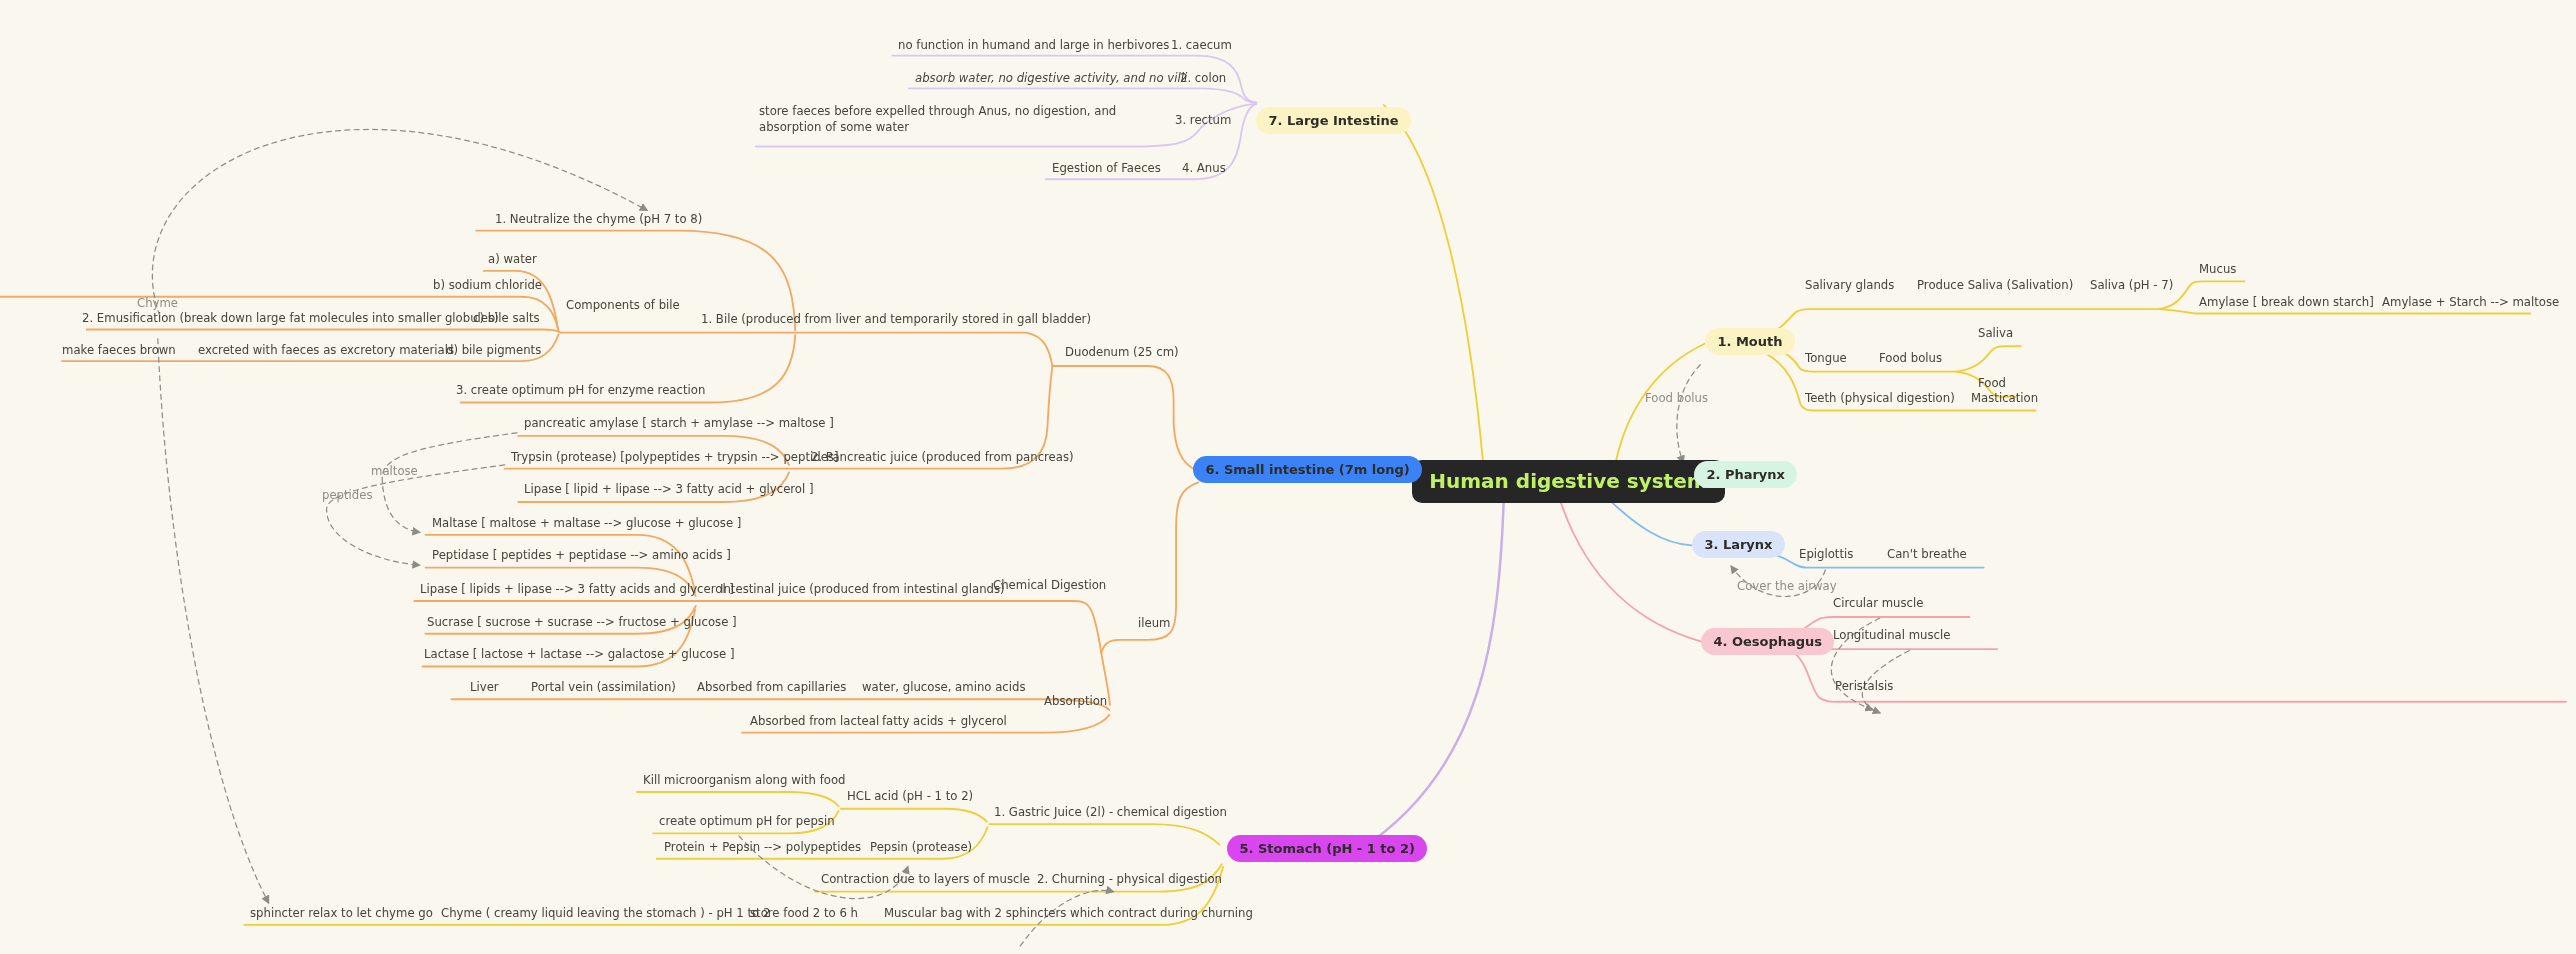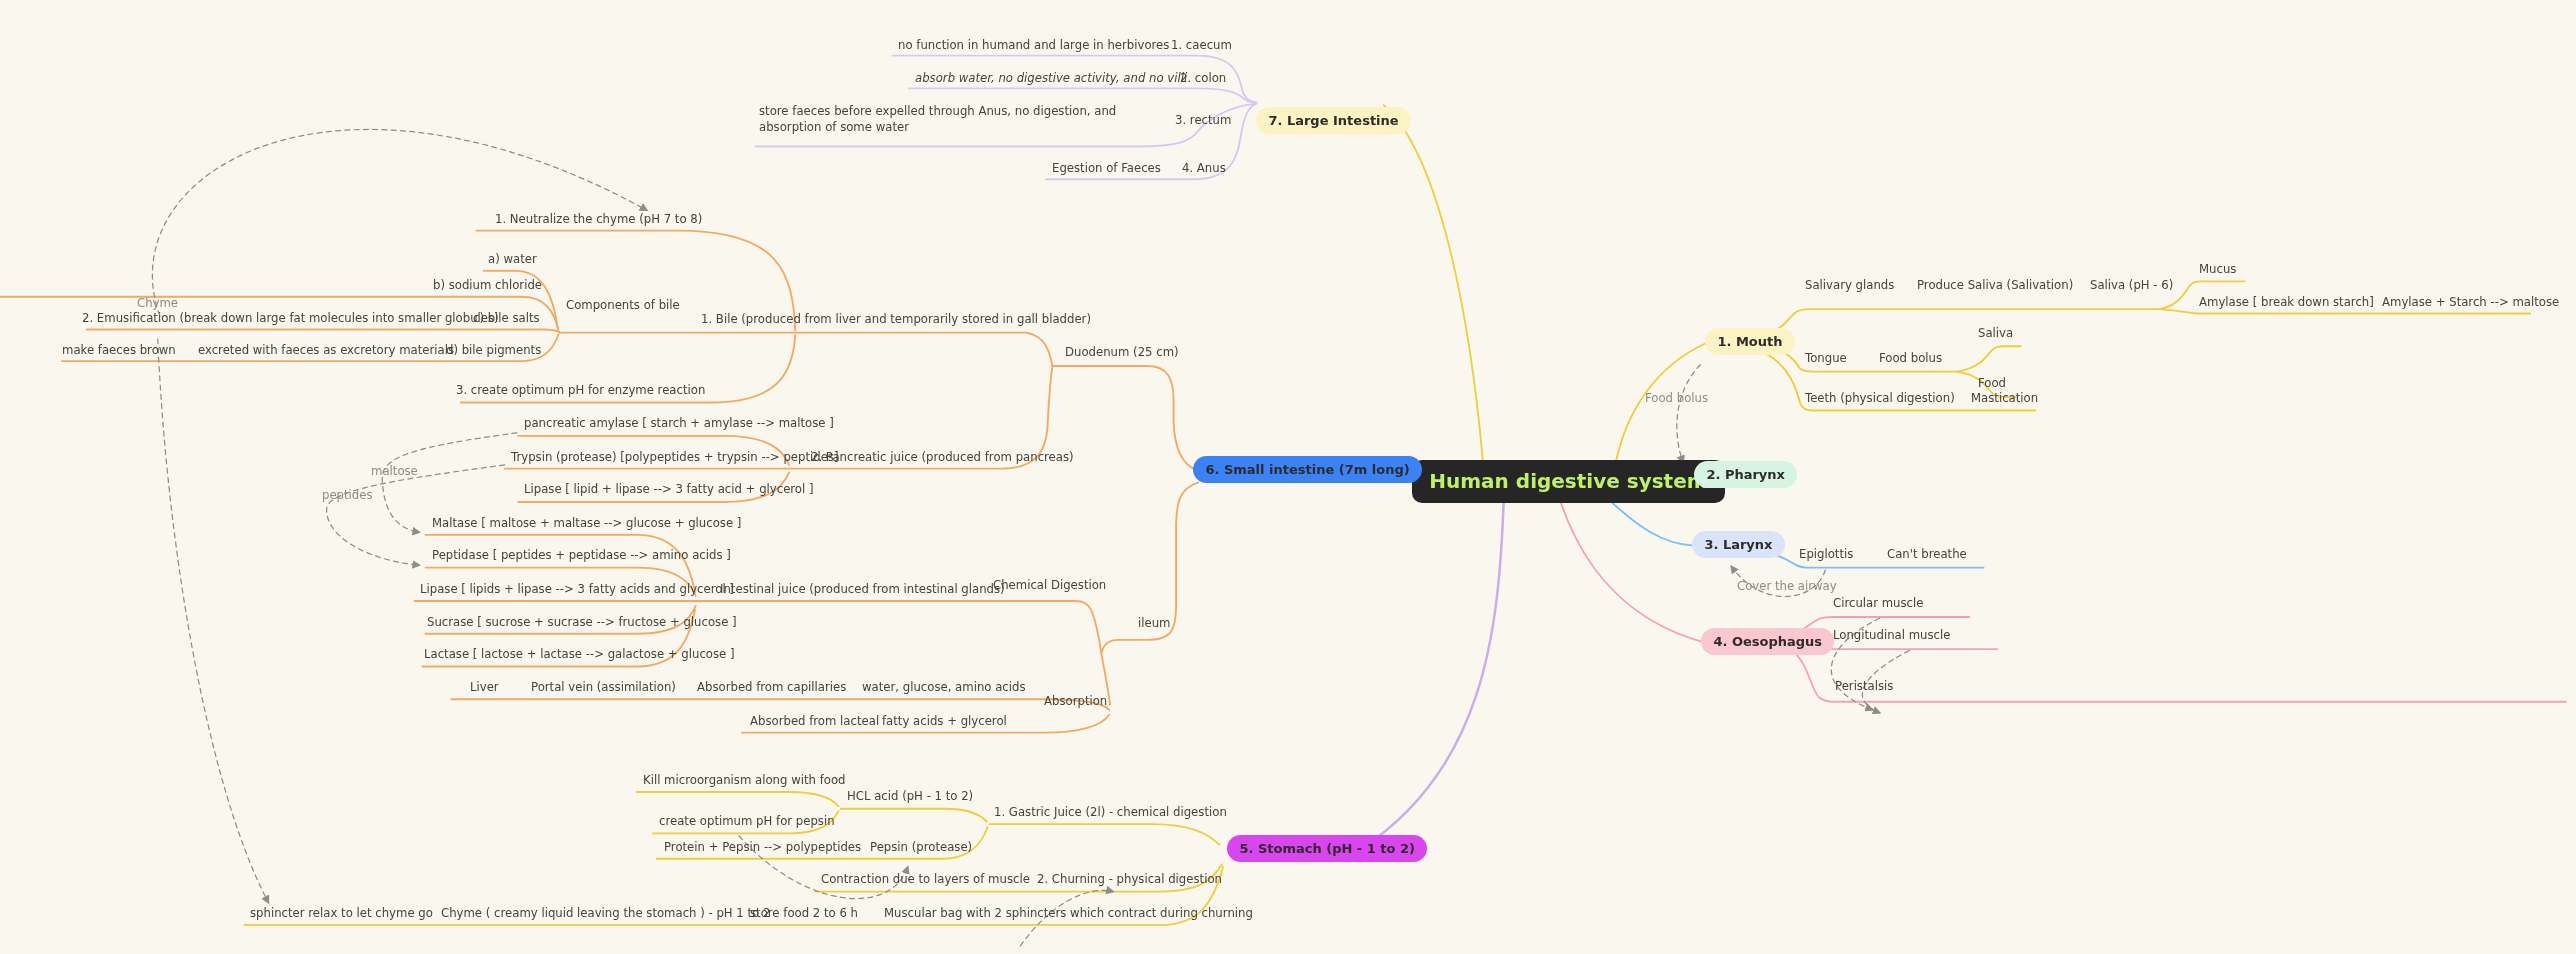--- a/index.html
+++ b/index.html
@@ -147,21 +147,21 @@
     <div class="label" style="left: 664px; top: 840px;">Protein + Pepsin --&gt; polypeptides</div>
     <div class="label" style="left: 870px; top: 840px;">Pepsin (protease)</div>
     <div class="label" style="left: 821px; top: 872px;">Contraction due to layers of muscle</div>
     <div class="label" style="left: 1037px; top: 872px;">2. Churning - physical digestion</div>
     <div class="label" style="left: 250px; top: 906px;">sphincter relax to let chyme go</div>
     <div class="label" style="left: 441px; top: 906px;">Chyme ( creamy liquid leaving the stomach ) - pH 1 to 2</div>
     <div class="label" style="left: 750px; top: 906px;">store food 2 to 6 h</div>
     <div class="label" style="left: 884px; top: 906px;">Muscular bag with 2 sphincters which contract during churning</div>
     <div class="label" style="left: 1805px; top: 278px;">Salivary glands</div>
     <div class="label" style="left: 1917px; top: 278px;">Produce Saliva (Salivation)</div>
-    <div class="label" style="left: 2090px; top: 278px;">Saliva (pH - 6)</div>
+    <div class="label" style="left: 2090px; top: 278px;">Saliva (pH - 7)</div>
     <div class="label" style="left: 2199px; top: 262px;">Mucus</div>
     <div class="label" style="left: 2199px; top: 295px;">Amylase [ break down starch]</div>
     <div class="label" style="left: 2382px; top: 295px;">Amylase + Starch --&gt; maltose</div>
     <div class="label" style="left: 1805px; top: 351px;">Tongue</div>
     <div class="label" style="left: 1879px; top: 351px;">Food bolus</div>
     <div class="label" style="left: 1978px; top: 326px;">Saliva</div>
     <div class="label" style="left: 1978px; top: 376px;">Food</div>
     <div class="label" style="left: 1805px; top: 391px;">Teeth (physical digestion)</div>
     <div class="label" style="left: 1971px; top: 391px;">Mastication</div>
     <div class="label" style="left: 1799px; top: 547px;">Epiglottis</div>

